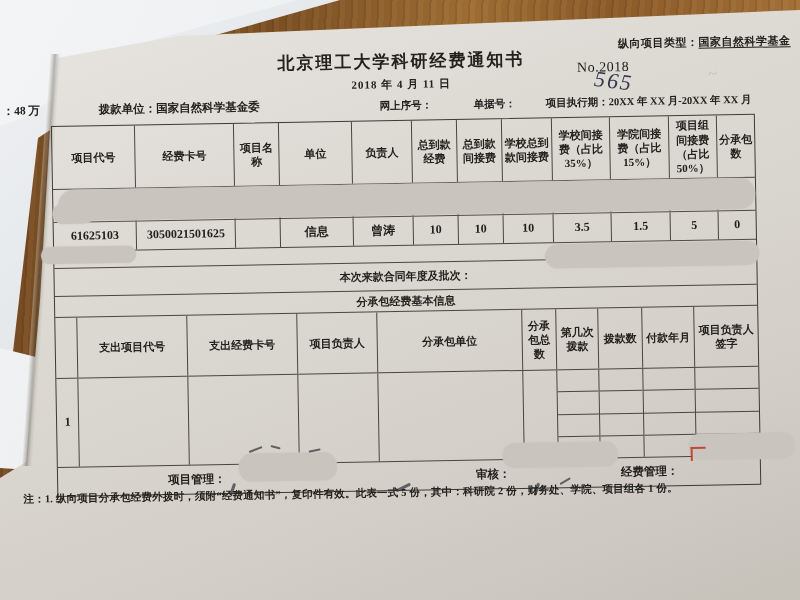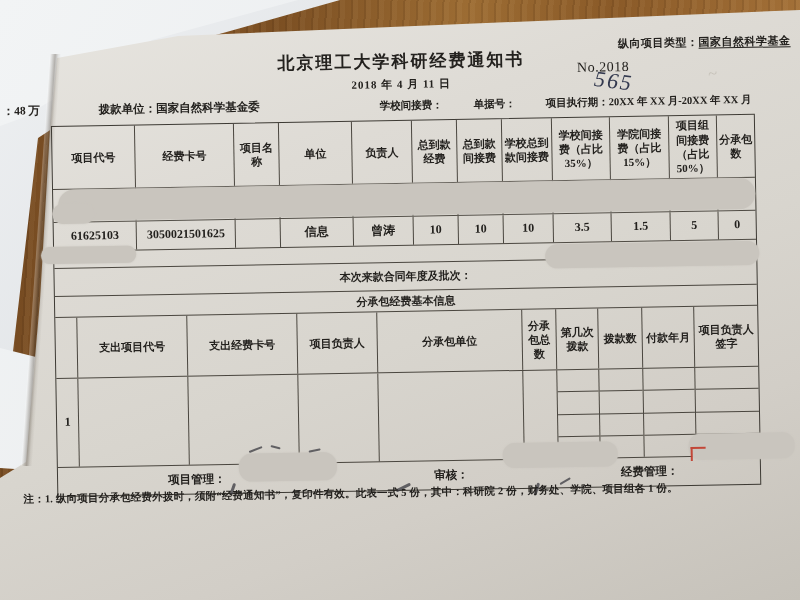--- a/index.html
+++ b/index.html
@@ -81,21 +81,21 @@
       <span>纵向项目类型：</span><u>国家自然科学基金</u>
     </div>
     <div class="abs doc-no">No.2018</div>
     <div class="abs hand-no">565</div>
     <div class="abs ghost">~</div>
     <div class="abs title">北京理工大学科研经费通知书</div>
     <div class="abs date">2018 年 4 月 11 日</div>
 
     <div class="abs info" style="left:6px;">：48 万</div>
     <div class="abs info" style="left:102px;">拨款单位：国家自然科学基金委</div>
-    <div class="abs info small" style="left:383px;top:99px;">学校间接费：</div>
+    <div class="abs info small" style="left:383px;top:99px;">网上序号：</div>
     <div class="abs info small" style="left:477px;top:99px;">单据号：</div>
     <div class="abs info small" style="left:549px;top:99px;">项目执行期：20XX 年 XX 月-20XX 年 XX 月</div>
 
     <div class="t">
 
       <div class="tr rh62">
         <div class="td c1">项目代号</div>
         <div class="td c2">经费卡号</div>
         <div class="td c3">项目名称</div>
         <div class="td c4">单位</div>
@@ -192,21 +192,21 @@
         <div class="td d10 subcol">
           <div class="subcell"></div>
             <div class="subcell"></div>
           <div class="subcell"></div>
             <div class="subcell"></div>
         </div>
       </div>
 
       <div class="tr sigrow">
         <span class="sig" style="left:110px">项目管理：</span>
-        <span class="sig" style="left:376px">审核：</span>
+        <span class="sig" style="left:418px">审核：</span>
         <span class="sig" style="left:563px">经费管理：</span>
       </div>
     </div>
 
     <div class="blob" style="left:60px;top:184px;width:697px;height:31px;border-radius:16px;"></div>
     <div class="blob" style="left:54px;top:198px;width:42px;height:20px;border-radius:10px;"></div>
     <div class="blob" style="left:42px;top:241px;width:95px;height:17px;border-radius:9px;"></div>
     <div class="blob" style="left:546px;top:247px;width:214px;height:24px;border-radius:12px;"></div>
     <div class="blob" style="left:236px;top:451px;width:98px;height:28px;border-radius:13px;"></div>
     <div class="blob" style="left:500px;top:445px;width:115px;height:25px;border-radius:12px;"></div>

